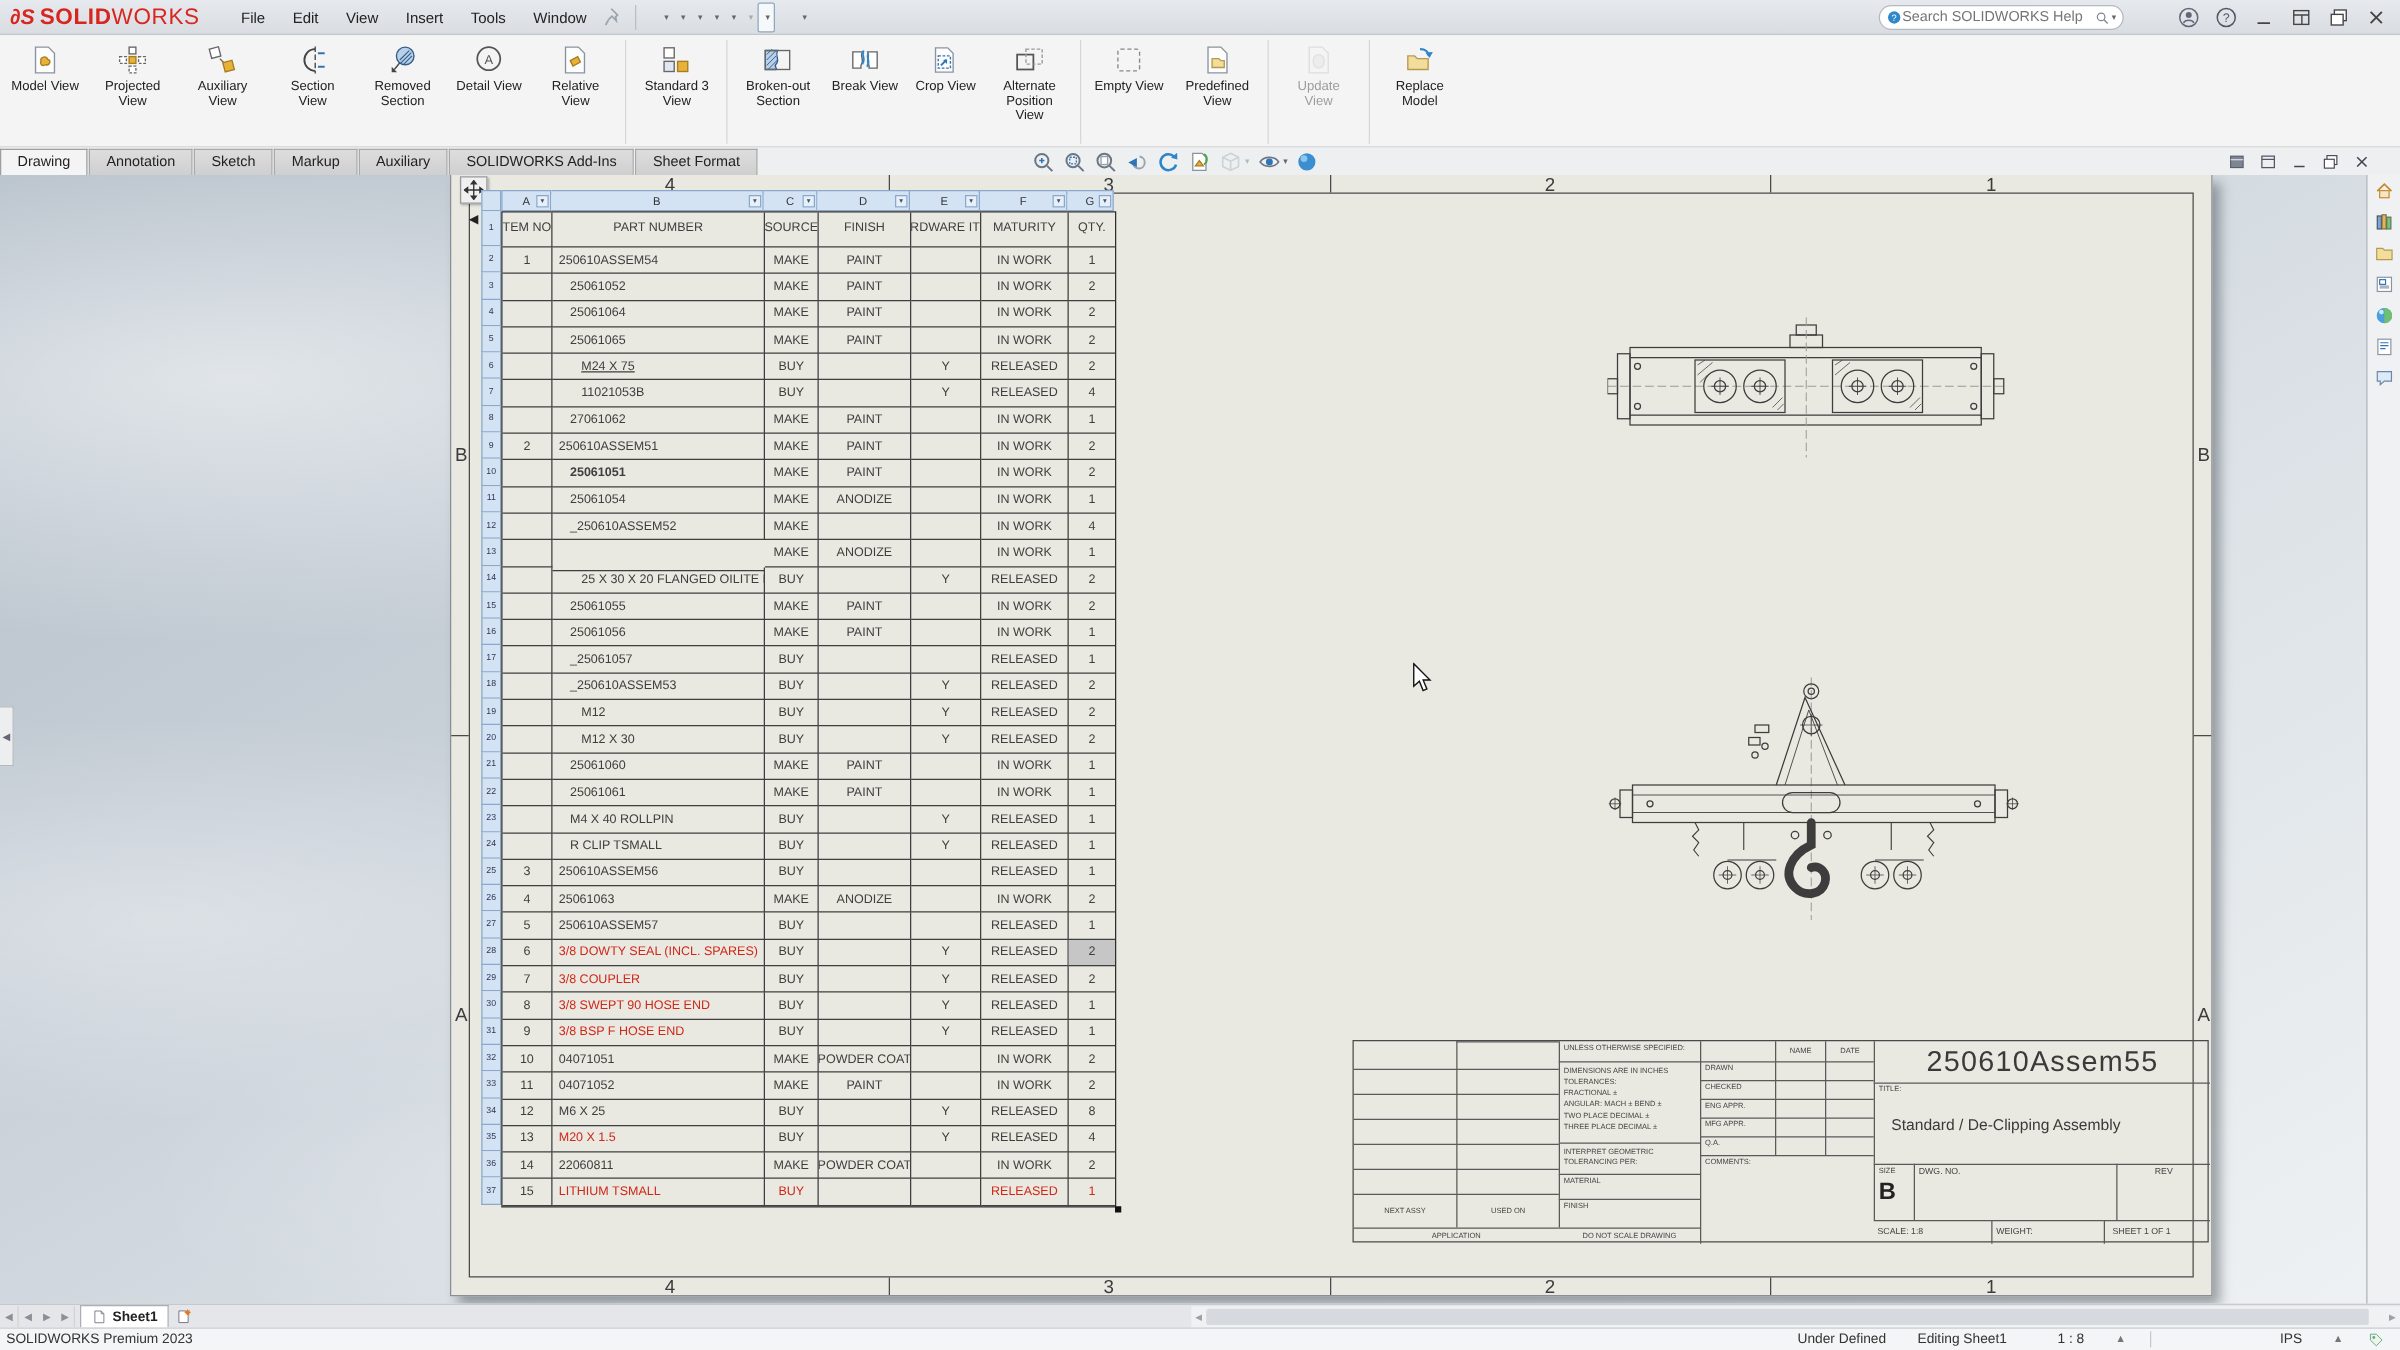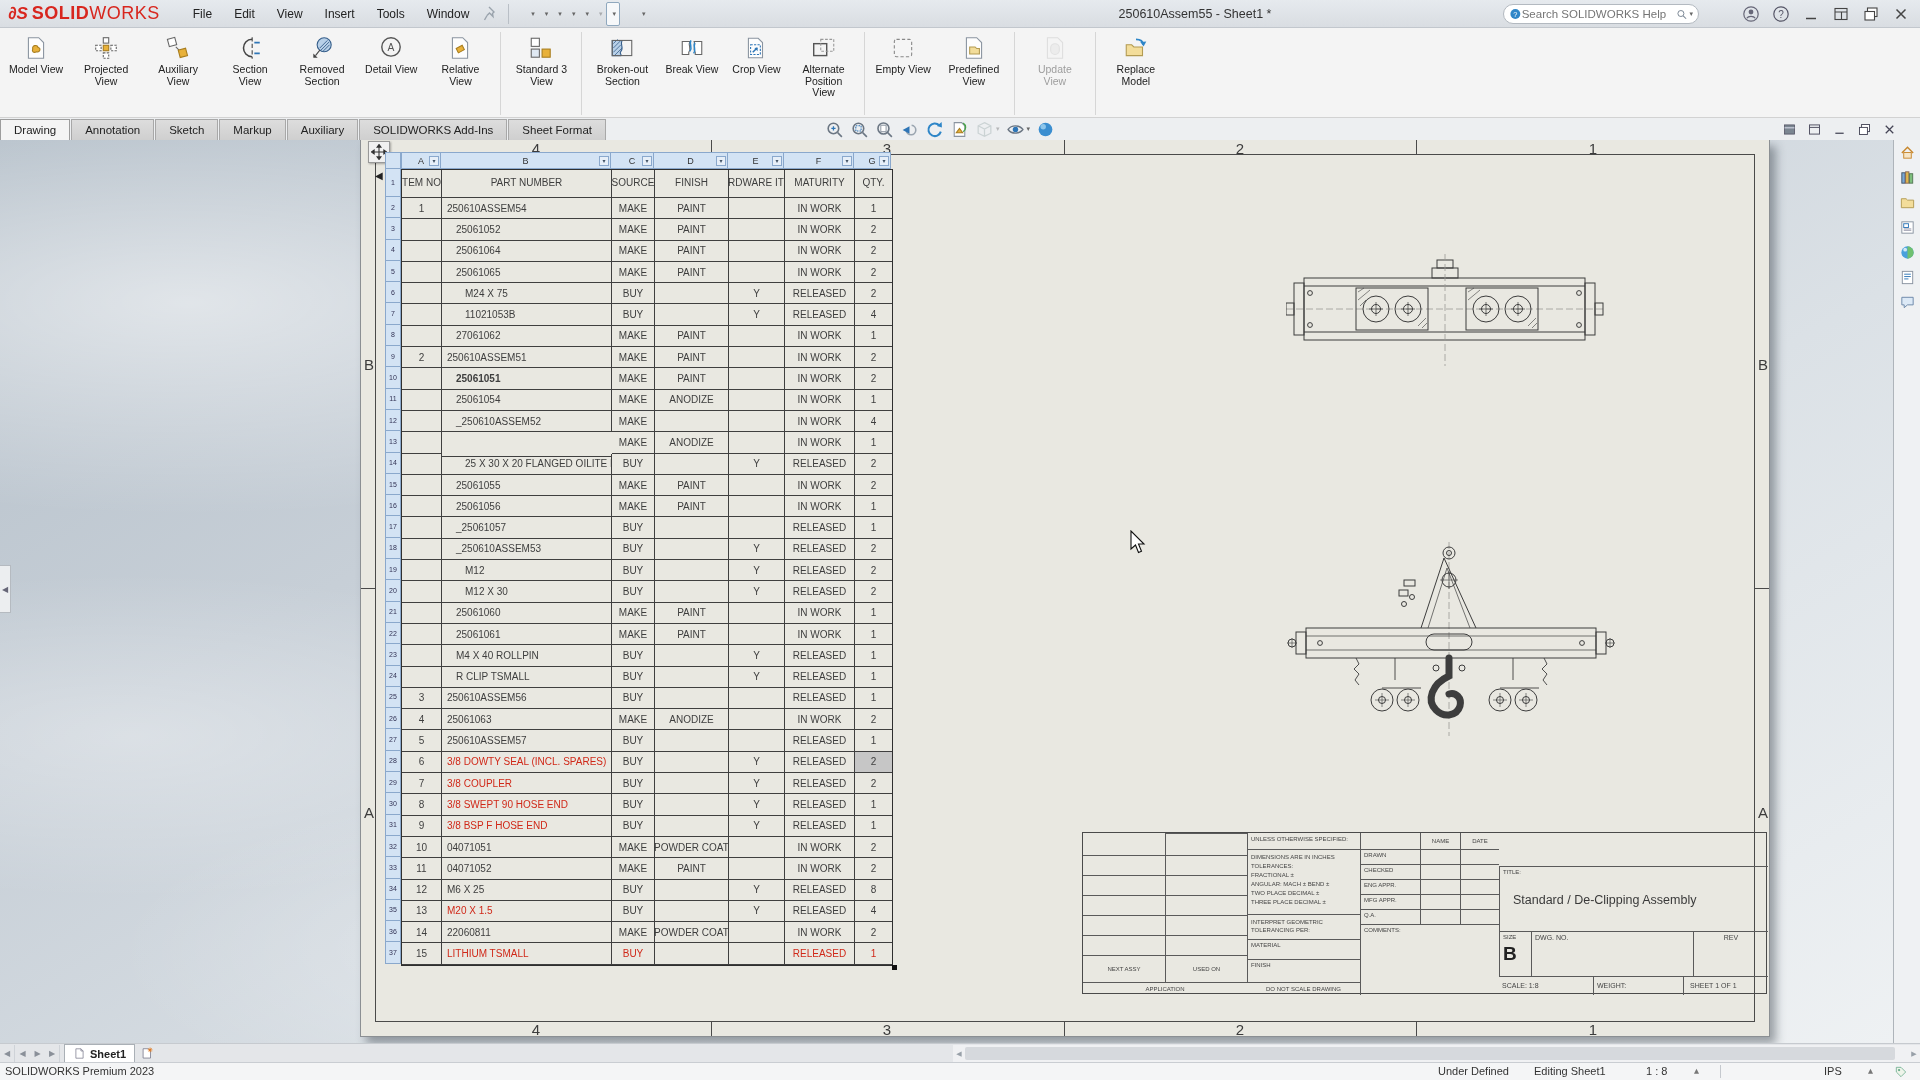--- a/index.html
+++ b/index.html
@@ -223,21 +223,20 @@
           </svg>
         </div>
         <div class="qat-btn">
           <svg viewBox="0 0 18 18">
             <circle cx="9" cy="9" r="3" fill="none" stroke="#777" stroke-width="1.5"></circle>
             <path d="M9 3 V5 M9 13 V15 M3 9 H5 M13 9 H15 M4.8 4.8 L6.2 6.2 M11.8 11.8 L13.2 13.2 M13.2 4.8 L11.8 6.2 M6.2 11.8 L4.8 13.2" stroke="#777" stroke-width="1.5"></path>
           </svg>
           <span class="caret">▾</span>
         </div>
       </div>
-    <div id="win-title">250610Assem55 - Sheet1 *</div>
     <div id="searchbox">
       <svg class="ic" style="width:14px;height:14px" viewBox="0 0 18 18">
           <circle cx="9" cy="9" r="7" fill="#2f86c8"></circle>
           <text x="9" y="12.6" font-size="10.5" text-anchor="middle" fill="#fff" font-family="Liberation Sans">?</text>
         </svg>
       <input placeholder="Search SOLIDWORKS Help" style="">
       <svg class="ic" style="width:13px;height:13px" viewBox="0 0 18 18">
           <circle cx="7.5" cy="7.5" r="4.6" fill="none" stroke="#7a8794" stroke-width="1.5"></circle>
           <path d="M11 11 L15.5 15.5" stroke="#7a8794" stroke-width="1.6"></path>
         </svg>
@@ -672,20 +671,23 @@
         <div class="tc tl tt" style="left:337px;top:46px;width:40px;height:15px"></div>
         <div class="tc tl tt" style="left:377px;top:46px;width:39px;height:15px"></div>
         <div class="tc tl tt" style="left:277px;top:61px;width:60px;height:15px;padding:2px 0 0 3px">MFG APPR.</div>
         <div class="tc tl tt" style="left:337px;top:61px;width:40px;height:15px"></div>
         <div class="tc tl tt" style="left:377px;top:61px;width:39px;height:15px"></div>
         <div class="tc tl tt" style="left:277px;top:76px;width:60px;height:15px;padding:2px 0 0 3px">Q.A.</div>
         <div class="tc tl tt" style="left:337px;top:76px;width:40px;height:15px"></div>
         <div class="tc tl tt" style="left:377px;top:76px;width:39px;height:15px"></div>
         <div class="tc tl tt" style="left:277px;top:91px;width:139px;height:71px;padding:2px 0 0 3px">COMMENTS:</div>
 
+        <div class="tc tl" style="left:416px;top:0;width:269px;height:33px;display:flex;align-items:center;justify-content:center">
+            <span class="big-num">250610Assem55</span>
+          </div>
         <div class="tc tl tt" style="left:416px;top:33px;width:269px;height:65px;padding:2px 0 0 3px">
           <div>TITLE:</div>
           <div class="ttl" style="margin:18px 0 0 10px">Standard / De-Clipping Assembly</div>
         </div>
         <div class="tc tl tt" style="left:416px;top:98px;width:32px;height:45px;padding:2px 0 0 3px">
           <div>SIZE</div>
           <div style="font-size:19px;font-weight:700;color:#222;margin-top:3px">B</div>
         </div>
         <div class="tc tl tt" style="left:448px;top:98px;width:162px;height:45px;padding:2px 0 0 3px;font-size:7px">DWG.  NO.</div>
         <div class="tc tl tt" style="left:610px;top:98px;width:75px;height:45px;padding:2px 0 0 0;text-align:center;font-size:7px">REV</div>
@@ -808,21 +810,21 @@
           <div class="bcell ">IN WORK</div>
           <div class="bcell ">2</div>
           <div class="bcell "></div>
           <div class="bcell bpart" style="padding-left: 14px;">25061065</div>
           <div class="bcell ">MAKE</div>
           <div class="bcell ">PAINT</div>
           <div class="bcell "></div>
           <div class="bcell ">IN WORK</div>
           <div class="bcell ">2</div>
           <div class="bcell "></div>
-          <div class="bcell bpart" style="padding-left: 23px;">M24 X 75</div>
+          <div class="bcell bpart" style="padding-left: 23px; text-decoration: underline;">M24 X 75</div>
           <div class="bcell ">BUY</div>
           <div class="bcell "></div>
           <div class="bcell ">Y</div>
           <div class="bcell ">RELEASED</div>
           <div class="bcell ">2</div>
           <div class="bcell "></div>
           <div class="bcell bpart" style="padding-left: 23px;">11021053B</div>
           <div class="bcell ">BUY</div>
           <div class="bcell "></div>
           <div class="bcell ">Y</div>

